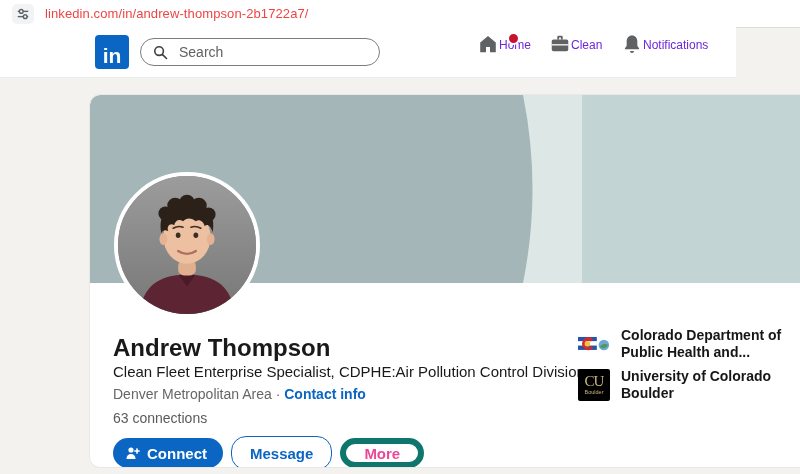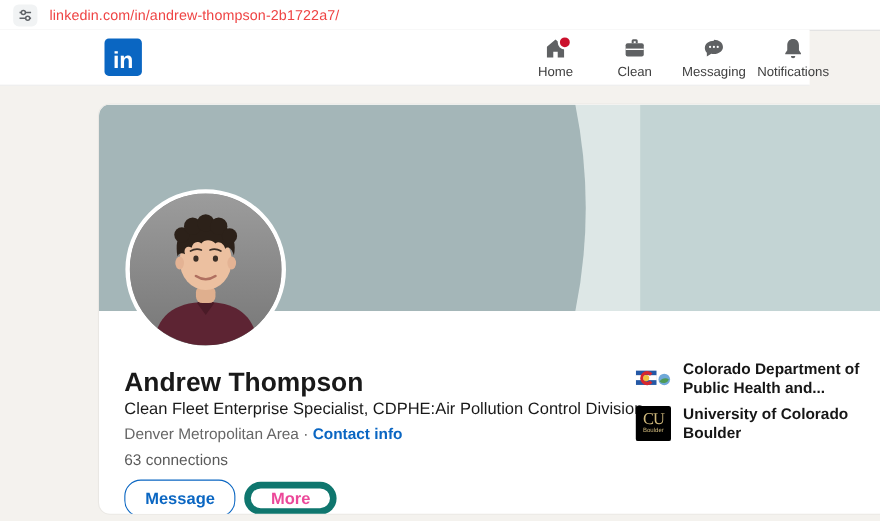--- a/index.html
+++ b/index.html
@@ -40,22 +40,22 @@
   .search-pill input{
     border:none;outline:none;background:transparent;margin-left:9px;
     font-size:14px;color:#404040;width:180px;
     font-family:"Liberation Sans","DejaVu Sans",sans-serif;
   }
   .search-pill input::placeholder{color:#5f6163;opacity:1;}
   .nav{
     position:absolute;left:477px;top:5px;display:flex;gap:16px;
   }
   .nav-item{
-    width:56px;display:flex;flex-direction:column;align-items:center;
-    color:#404040;cursor:pointer;position:relative;
+    width:56px;display:flex;flex-direction:row;align-items:center;
+    color:#6d28d9;cursor:pointer;position:relative;
   }
   .nav-item .icn{height:24px;display:flex;align-items:center;justify-content:center;}
   .nav-item .lbl{font-size:12px;margin-top:2px;white-space:nowrap;}
   .badge{
     position:absolute;top:0px;right:13px;width:9px;height:9px;border-radius:50%;
     background:#cb112d;border:2px solid #fff;
   }
   
   .card{
     position:absolute;left:90px;top:95px;width:740px;height:372px;background:#fff;
@@ -101,51 +101,47 @@
       <line x1="2" y1="11" x2="14" y2="11" stroke="#5f6368" stroke-width="1.6"></line>
       <circle cx="10.5" cy="11" r="2.1" fill="#fff" stroke="#5f6368" stroke-width="1.6"></circle>
     </svg>
   </div>
   <span class="url-text">linkedin.com/in/andrew-thompson-2b1722a7/</span>
 </div>
 
 <div class="li-header">
   <div class="li-logo">in</div>
 
+  <div class="search-pill">
+    <svg width="15" height="15" viewBox="0 0 16 16">
+      <circle cx="6.5" cy="6.5" r="4.6" fill="none" stroke="#404040" stroke-width="1.7"></circle>
+      <line x1="10.2" y1="10.2" x2="14.4" y2="14.4" stroke="#404040" stroke-width="1.7" stroke-linecap="round"></line>
+    </svg>
+    <input type="text" placeholder="Search" style="">
+  </div>
 
   <div class="nav">
     <div class="nav-item">
       <span class="icn">
         <svg width="22" height="22" viewBox="0 0 24 24" fill="#5f6163">
           <path d="M12 3.2 3.5 10.4V21h6.3v-5.6h4.4V21h6.3V10.4Z"></path>
         </svg>
       </span>
       <span class="badge"></span>
       <span class="lbl">Home</span>
     </div>
     <div class="nav-item">
       <span class="icn">
         <svg width="22" height="22" viewBox="0 0 24 24" fill="#5f6163">
           <path d="M9 4.5A1.5 1.5 0 0 1 10.5 3h3A1.5 1.5 0 0 1 15 4.5V7h-2V5h-2v2H9Z"></path>
           <rect x="3" y="7" width="18" height="13" rx="2"></rect>
           <rect x="3" y="12.2" width="18" height="1.4" fill="#fff"></rect>
         </svg>
       </span>
       <span class="lbl">Clean</span>
-    </div>
-    <div class="nav-item">
-      <span class="icn">
-        <svg width="22" height="22" viewBox="0 0 24 24" fill="#5f6163">
-          <path d="M12 3.5c5 0 9 3.1 9 7s-4 7-9 7c-.9 0-1.8-.1-2.6-.3L5 20v-3.8c-1.3-1.2-2-2.9-2-4.7 0-3.9 4-7 9-7z"></path>
-          <circle cx="8.2" cy="10.5" r="1.1" fill="#fff"></circle>
-          <circle cx="12" cy="10.5" r="1.1" fill="#fff"></circle>
-          <circle cx="15.8" cy="10.5" r="1.1" fill="#fff"></circle>
-        </svg>
-      </span>
-      <span class="lbl">Messaging</span>
     </div>
     <div class="nav-item">
       <span class="icn">
         <svg width="22" height="22" viewBox="0 0 24 24" fill="#5f6163">
           <path d="M12 2.8c3.6 0 5.8 2.6 5.8 6.4v4.6l2 3v1H4.2v-1l2-3V9.2c0-3.8 2.2-6.4 5.8-6.4z"></path>
           <path d="M9.8 19.5h4.4a2.2 2.2 0 0 1-4.4 0z"></path>
         </svg>
       </span>
       <span class="lbl">Notifications</span>
     </div>
@@ -200,20 +196,29 @@
   <div class="info">
     <div class="p-name">Andrew Thompson</div>
     <div class="p-headline">Clean Fleet Enterprise Specialist, CDPHE:Air Pollution Control Division</div>
     <div class="p-locrow">
       <span>Denver Metropolitan Area</span>
       <span>·</span>
       <span class="p-contact">Contact info</span>
     </div>
     <div class="p-conn">63 connections</div>
     <div class="actions">
+      <div class="btn btn-connect">
+        <svg width="16" height="16" viewBox="0 0 16 16" fill="#fff">
+          <circle cx="6" cy="5" r="2.6"></circle>
+          <path d="M1.5 13.5c0-2.7 1.9-4.5 4.5-4.5s4.5 1.8 4.5 4.5v.5h-9Z"></path>
+          <rect x="11.2" y="3.2" width="1.6" height="5.6" rx=".6"></rect>
+          <rect x="9.2" y="5.2" width="5.6" height="1.6" rx=".6"></rect>
+        </svg>
+        <span>Connect</span>
+      </div>
       <div class="btn btn-message">
         <span>Message</span>
       </div>
       <div class="btn btn-more">
         <span>More</span>
       </div>
     </div>
   </div>
 
   <div class="orgs">

